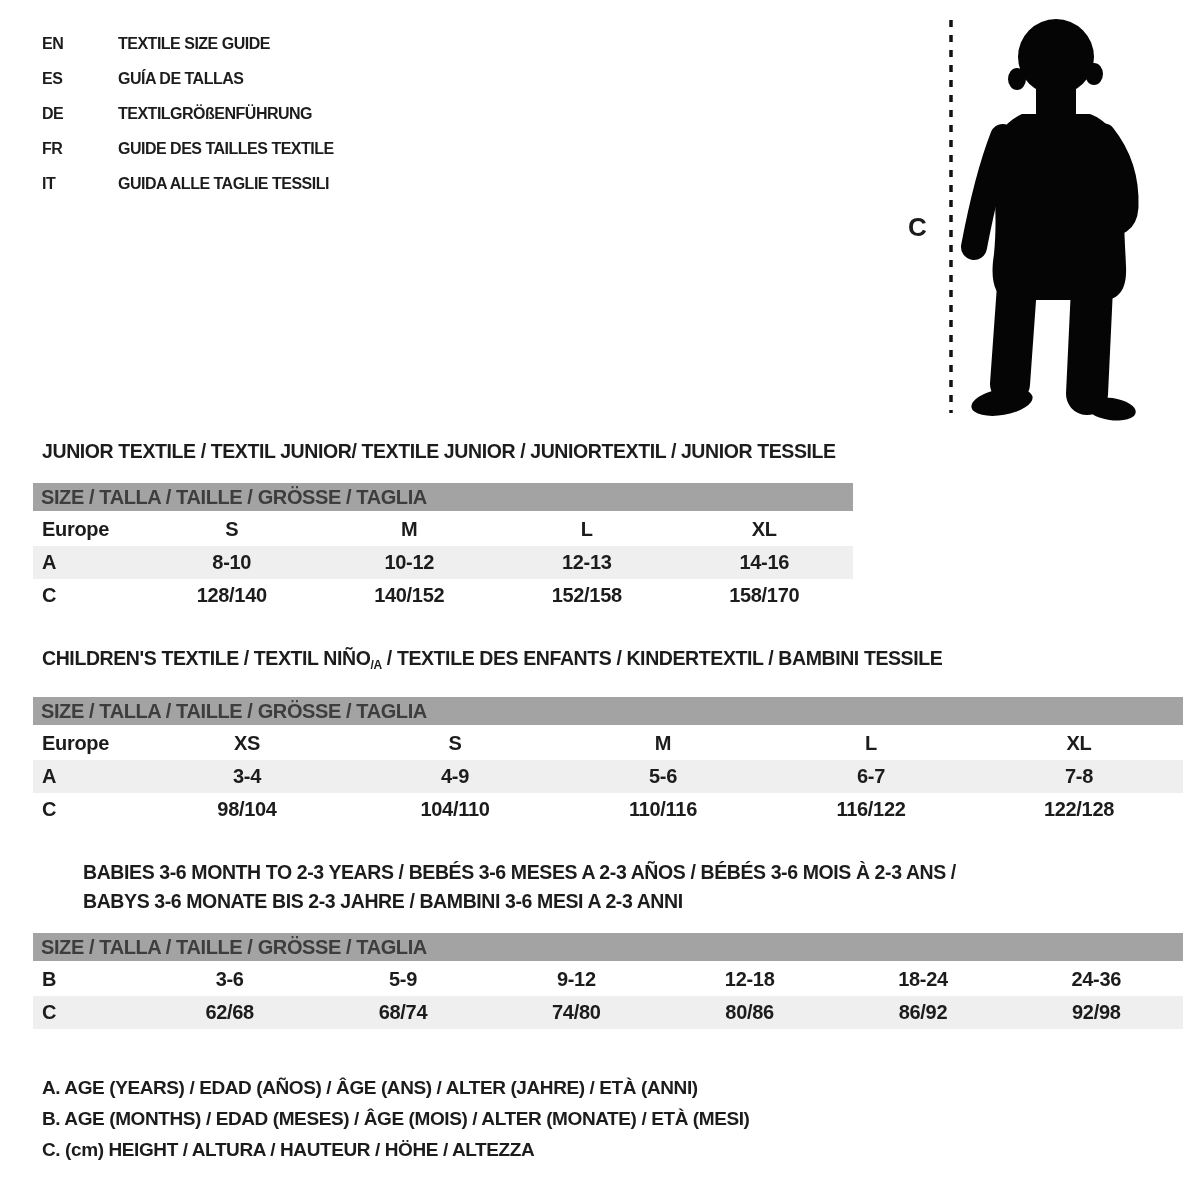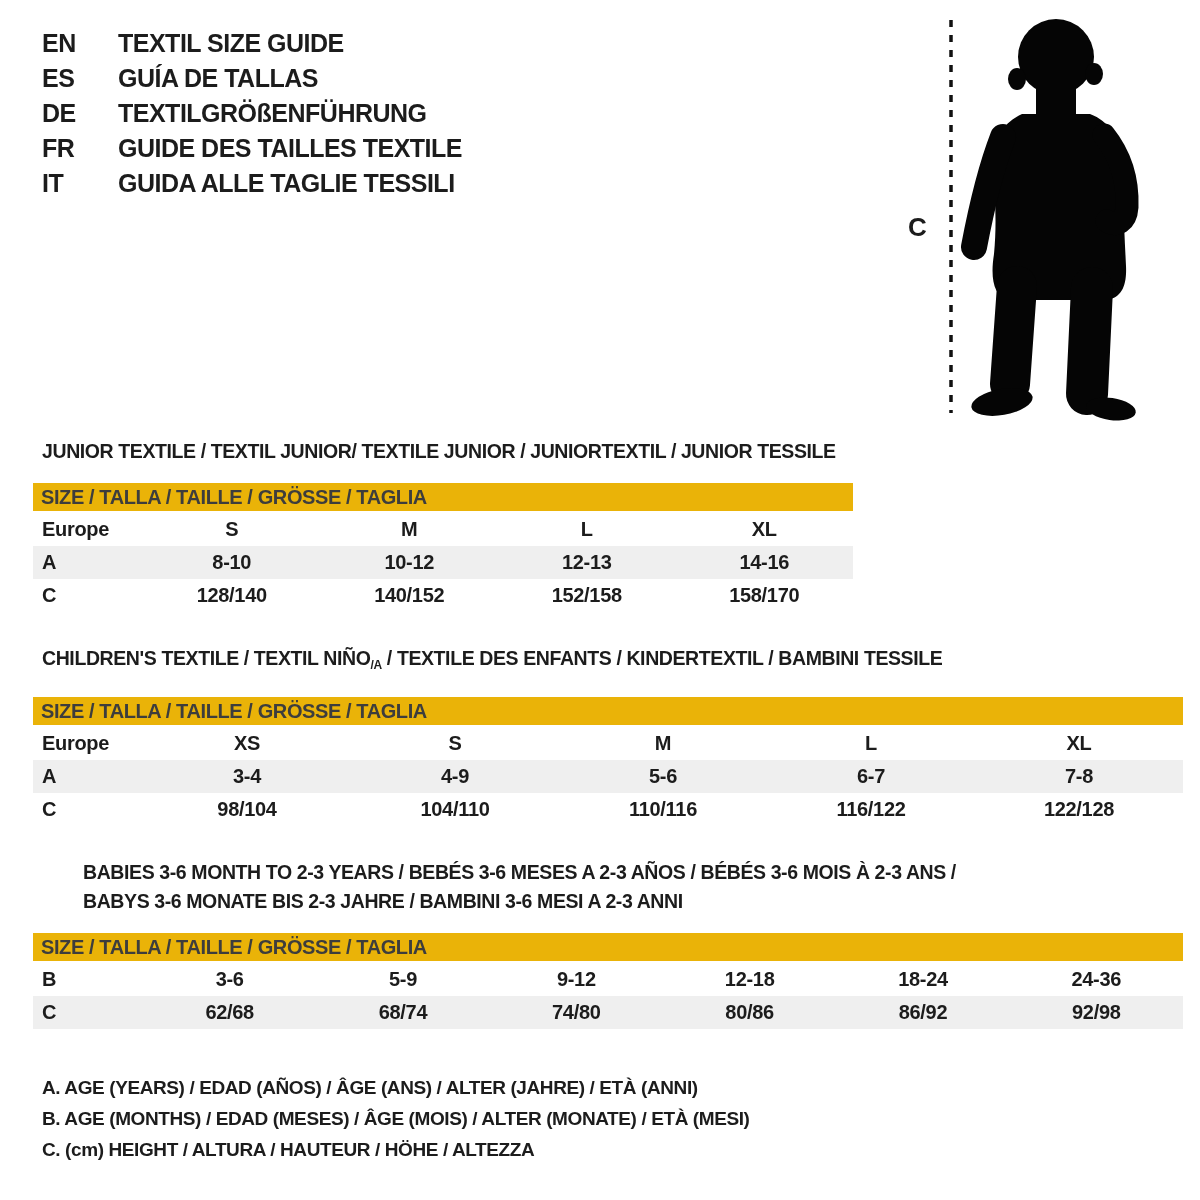--- a/index.html
+++ b/index.html
@@ -1,57 +1,57 @@
 <!DOCTYPE html>
 <html><head>
 <meta charset="utf-8">
 <style>
   html,body{margin:0;padding:0;background:#fff;}
   .page{position:relative;width:1200px;height:1200px;background:#ffffff;overflow:hidden;
         font-family:"Liberation Sans","DejaVu Sans",sans-serif;font-weight:bold;color:#1c1c1c;}
 
   
   .langs{position:absolute;left:42px;top:26px;}
-  .lang-row{display:flex;height:35px;align-items:center;font-size:25px;letter-spacing:-0.5px;}
+  .lang-row{display:flex;height:35px;align-items:center;font-size:16px;letter-spacing:-0.5px;}
   .lang-code{width:76px;}
   .lang-label{white-space:nowrap;}
 
   
   .figure{position:absolute;left:890px;top:8px;width:262px;height:418px;}
   .figure svg{overflow:visible;}
   .c-label{position:absolute;left:908px;top:212px;font-size:26px;}
 
   
   .sec-title{position:absolute;left:42px;font-size:19.5px;letter-spacing:-0.4px;white-space:nowrap;line-height:29px;}
   .sub{font-size:12px;vertical-align:-4px;letter-spacing:-0.3px;}
 
   
   .stable{position:absolute;left:33px;}
   .stable.w-junior{width:820px;}
   .stable.w-wide{width:1150px;}
-  .thead{height:28px;background:#eab308;color:#3d3d3d;display:flex;align-items:center;
+  .thead{height:28px;background:#a3a3a3;color:#3d3d3d;display:flex;align-items:center;
          padding-left:8px;font-size:20px;letter-spacing:-0.4px;box-sizing:border-box;margin-bottom:2px;}
   .trow{height:33px;display:flex;align-items:center;font-size:20px;letter-spacing:-0.3px;}
   .trow.shaded{background:#efefef;}
   .t-label{width:110px;padding-left:9px;box-sizing:border-box;}
   .t-val{flex:1;text-align:center;}
 
   
   .legend{position:absolute;left:42px;top:1072px;}
   .legend-line{font-size:19px;letter-spacing:-0.4px;line-height:31px;white-space:nowrap;}
 </style>
 </head>
 <body>
 
 <div class="page">
 
   <div class="langs">
     <div class="lang-row">
       <span class="lang-code">EN</span>
-      <span class="lang-label">TEXTIL SIZE GUIDE</span>
+      <span class="lang-label">TEXTILE SIZE GUIDE</span>
     </div>
     <div class="lang-row">
       <span class="lang-code">ES</span>
       <span class="lang-label">GUÍA DE TALLAS</span>
     </div>
     <div class="lang-row">
       <span class="lang-code">DE</span>
       <span class="lang-label">TEXTILGRÖßENFÜHRUNG</span>
     </div>
     <div class="lang-row">

